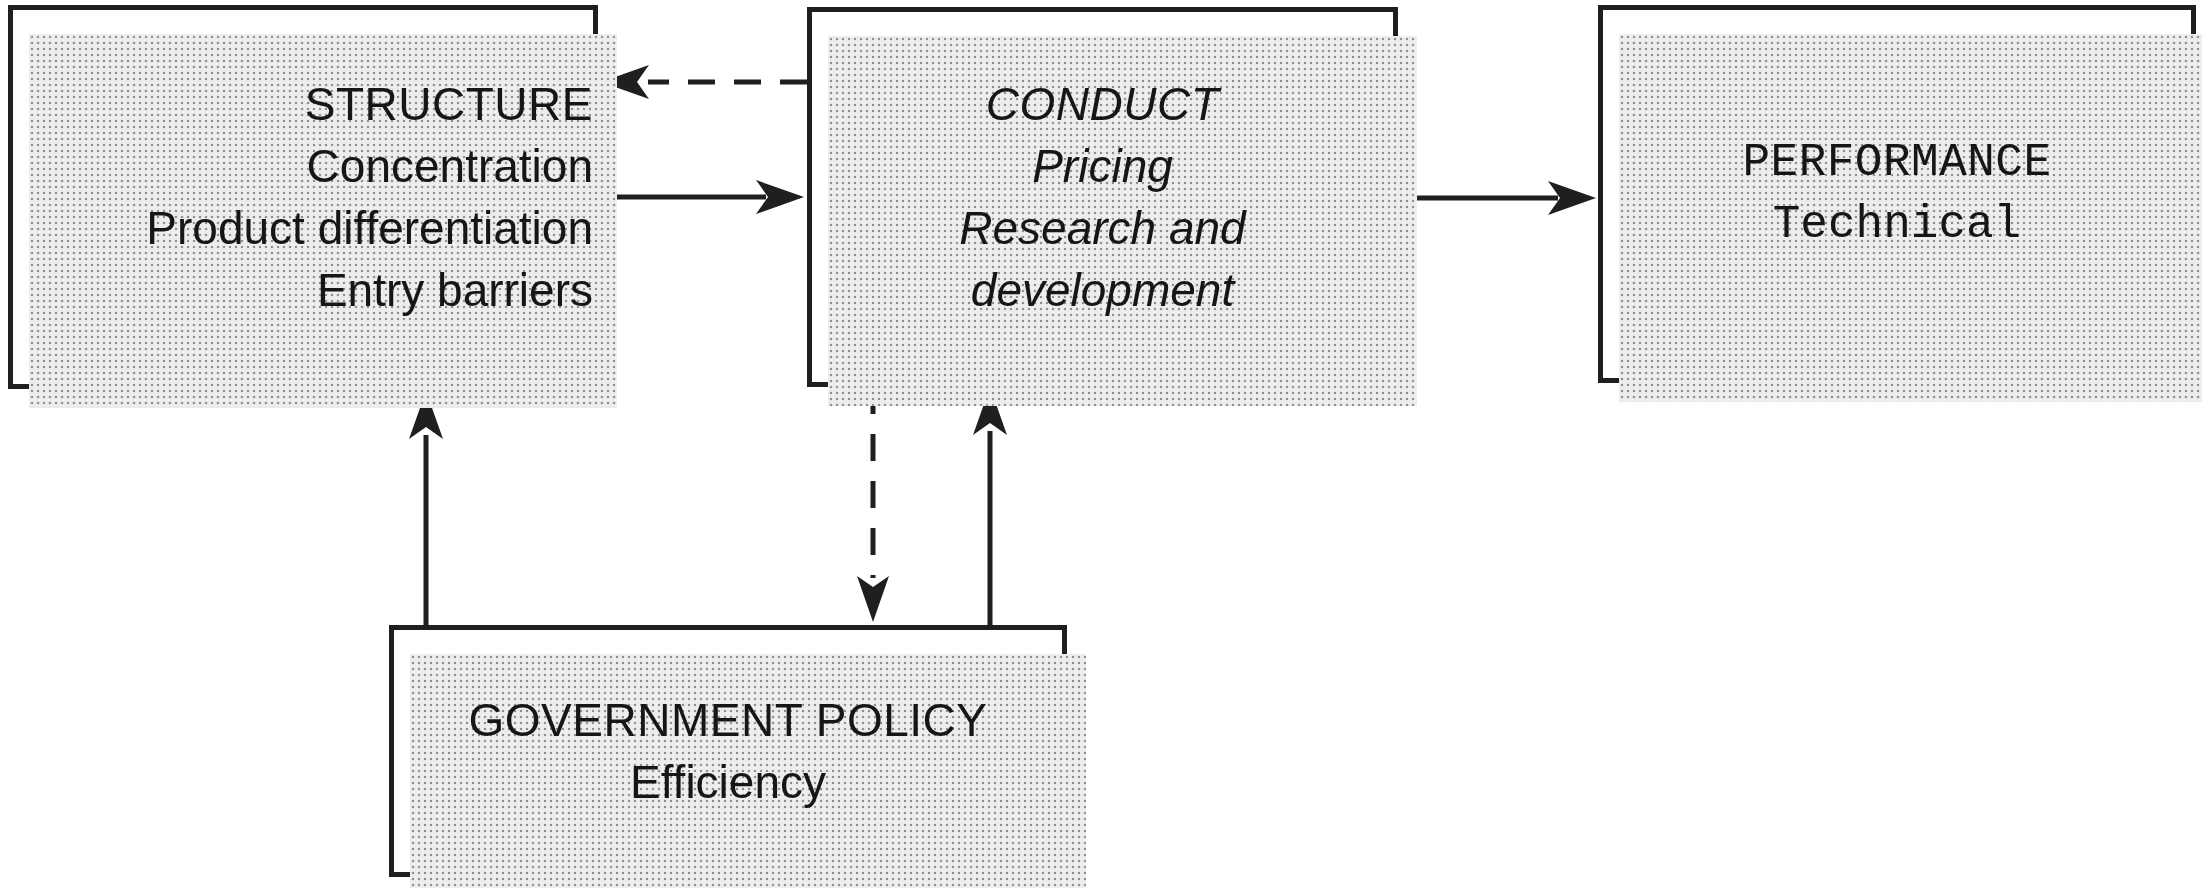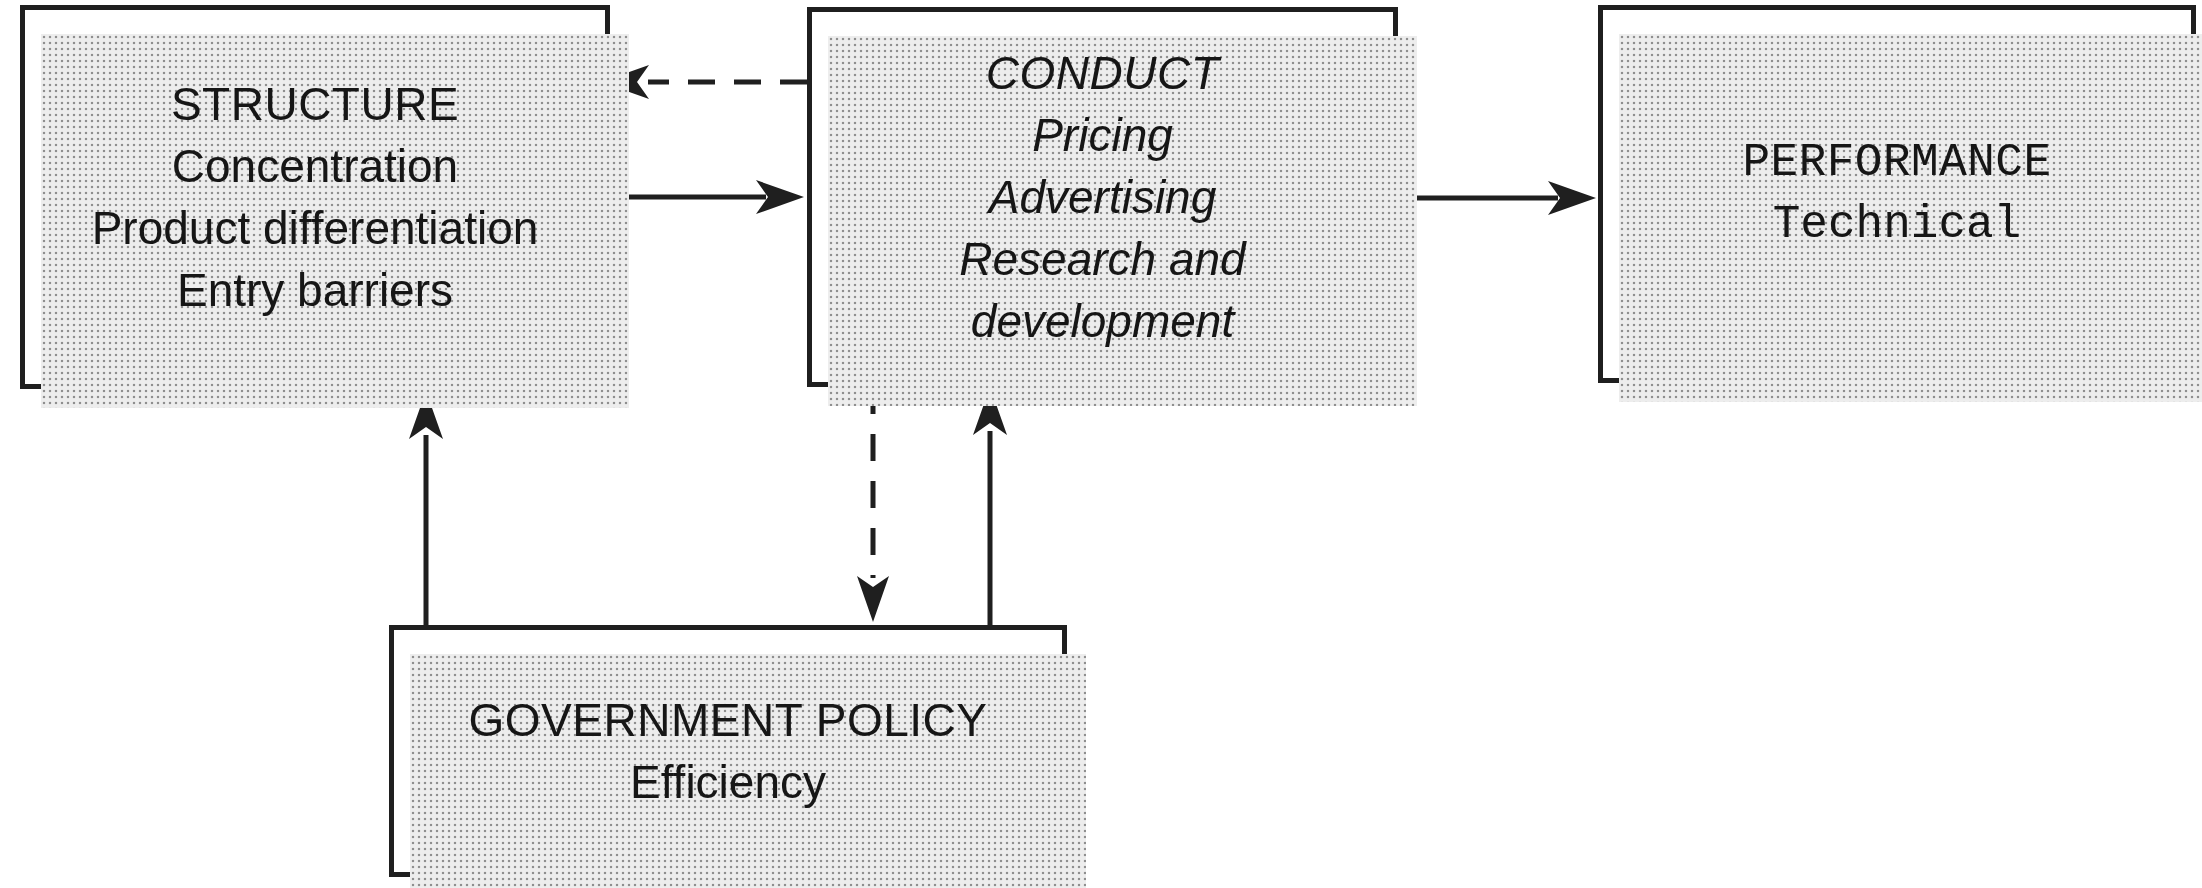--- a/index.html
+++ b/index.html
@@ -51,21 +51,21 @@
     background-image: radial-gradient(circle, #8f8f8f 1.4px, rgba(0,0,0,0) 1.6px);
     background-size: 6px 6px;
   }
   .box .title {
     letter-spacing: 0.5px;
     white-space: pre-line;
   }
   .box .item {
     white-space: pre-line;
   }
-  .box-structure   { left: 20px;    top: 5px;   width: 590px; height: 384px; }
+  .box-structure   { left: 8px;    top: 5px;   width: 590px; height: 384px; align-items: flex-end; }
   .box-conduct     { left: 807px;  top: 7px;   width: 591px; height: 380px; font-style: italic; }
   .box-performance { left: 1598px; top: 5px;   width: 598px; height: 378px; font-family: Liberation Mono, monospace; }
   .box-government  { left: 369px;  top: 625px; width: 678px; height: 252px; margin-left: 20px; }
 </style>
 </head>
 <body>
 
 <div class="canvas">
 
   <svg class="arrow-layer" viewBox="0 0 2202 888" xmlns="http://www.w3.org/2000/svg">
@@ -104,21 +104,20 @@
   <div class="box box-structure">
     <div class="title">STRUCTURE</div>
     <div class="item">Concentration</div>
     <div class="item">Product differentiation</div>
     <div class="item">Entry barriers</div>
   </div>
 
   <div class="box box-conduct">
     <div class="title">CONDUCT</div>
     <div class="item">Pricing</div>
-    <div class="item">Advertising</div>
     <div class="item">Research and
 development</div>
   </div>
 
   <div class="box box-performance">
     <div class="title">PERFORMANCE</div>
     <div class="item">Technical</div>
   </div>
 
   <div class="box box-government">

